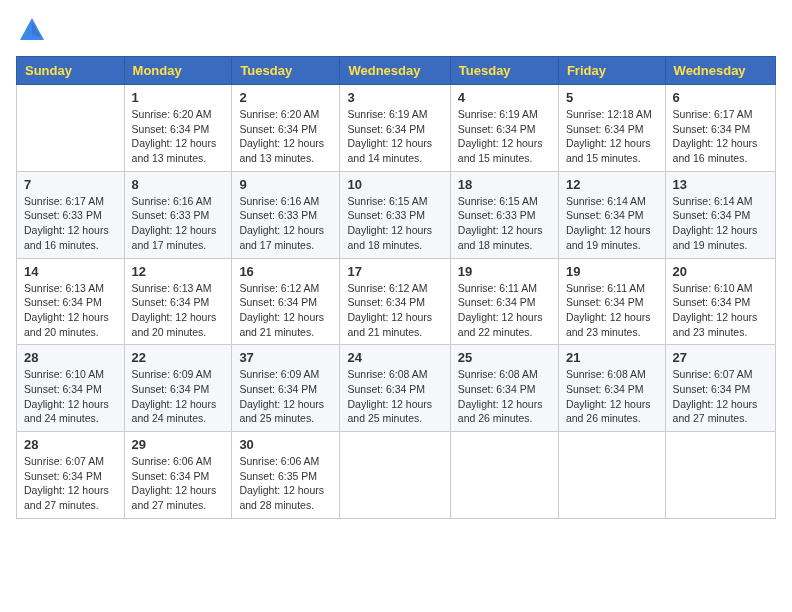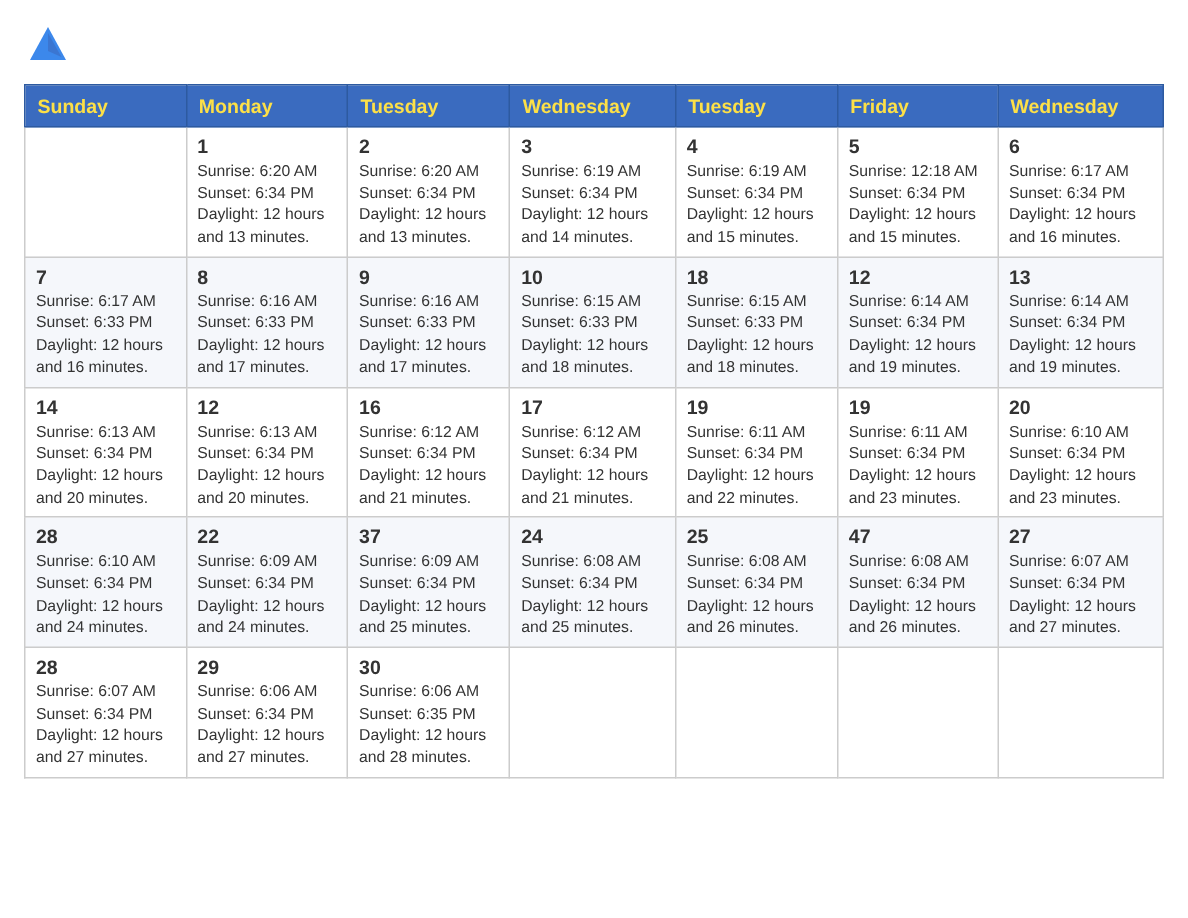--- a/index.html
+++ b/index.html
@@ -303,21 +303,21 @@
 and 25 minutes.</div>
         </td>
         <td>
           <span class="day-num">25</span>
           <div class="day-info" style="white-space: pre-line;">Sunrise: 6:08 AM
 Sunset: 6:34 PM
 Daylight: 12 hours
 and 26 minutes.</div>
         </td>
         <td>
-          <span class="day-num">47</span>
+          <span class="day-num">21</span>
           <div class="day-info" style="white-space: pre-line;">Sunrise: 6:08 AM
 Sunset: 6:34 PM
 Daylight: 12 hours
 and 26 minutes.</div>
         </td>
         <td>
           <span class="day-num">27</span>
           <div class="day-info" style="white-space: pre-line;">Sunrise: 6:07 AM
 Sunset: 6:34 PM
 Daylight: 12 hours

